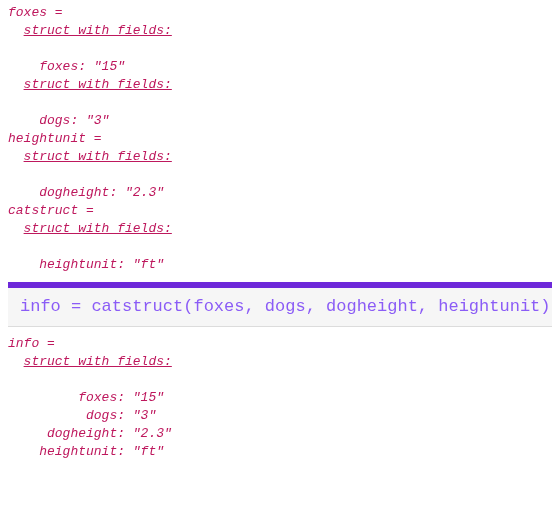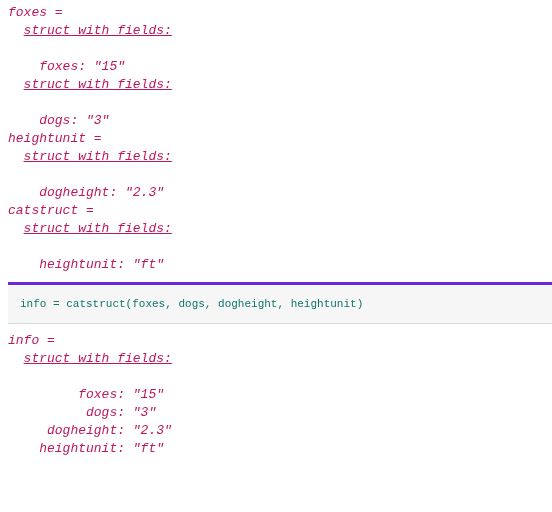--- a/index.html
+++ b/index.html
@@ -35,28 +35,28 @@
   }
   .info-field {
     padding-left: 0;
     white-space: pre;
   }
   .blank {
     height: 18px;
   }
   .code-cell {
     background: #f6f6f6;
-    border-top: 3px solid #6d28d9;
+    border-top: 6px solid #6d28d9;
     border-bottom: 1px solid #dcdcdc;
     padding: 10px 12px;
     margin: 8px 0;
     font-style: normal;
-    color: #0f766e;
+    color: #8b5cf6;
     font-family: Menlo, Consolas, "Courier New", monospace;
-    font-size: 11px;
+    font-size: 17px;
     white-space: pre;
   }
   .section {
     margin: 0;
     padding: 0;
   }
 </style>
 </head>
 <body>
 

